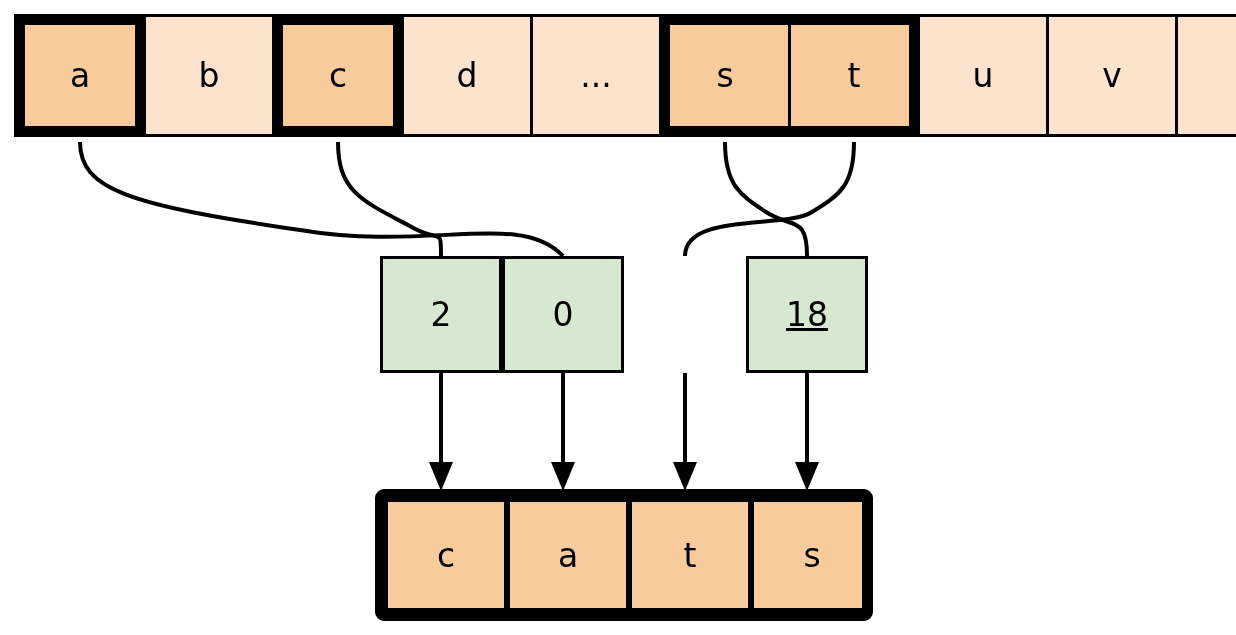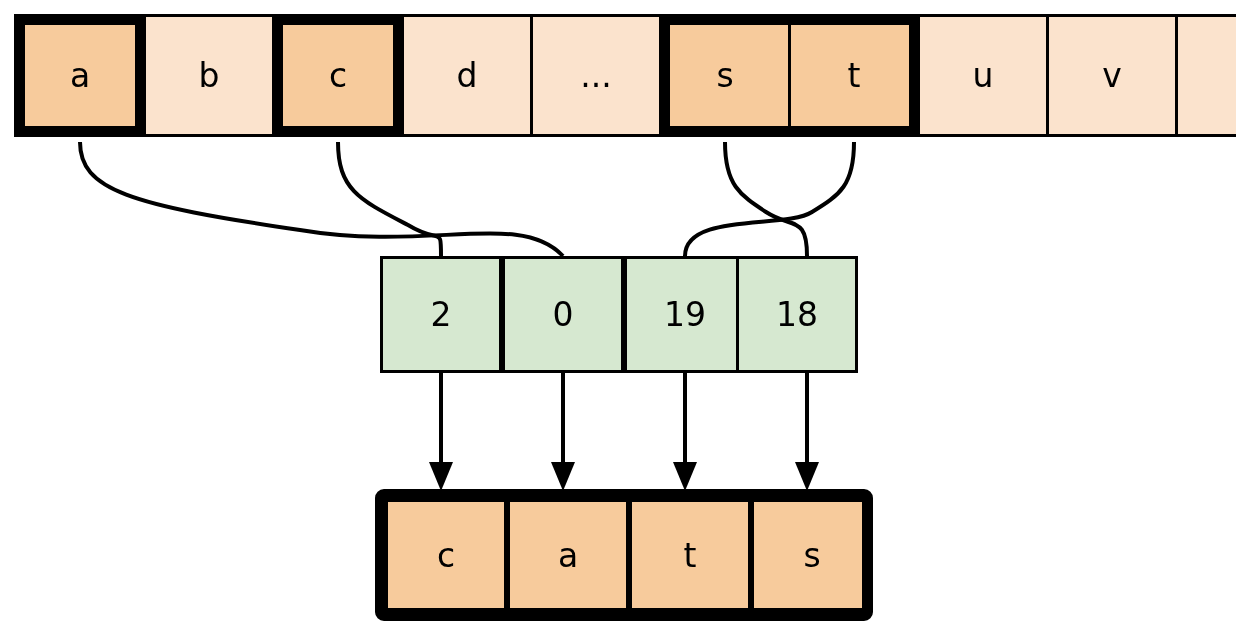--- a/index.html
+++ b/index.html
@@ -145,22 +145,21 @@
     <div class="cell alpha-cell" style="left:1161px;width:150px;">...</div>
   </div>
 
   <div class="highlight-frame" style="left:14px;  top:14px;  width:132px; height:123px;"></div>
   <div class="highlight-frame" style="left:272px; top:14px;  width:132px; height:123px;"></div>
   <div class="highlight-frame" style="left:659px; top:14px;  width:261px; height:123px;"></div>
 
   <div id="index-row">
     <div class="cell index-cell" style="left:0px;">2</div>
     <div class="cell index-cell" style="left:122px;">0</div>
-    <div class="cell index-cell" style="left:244px;">19</div>
-    <div class="cell index-cell" style="left:356px;">18</div>
+    <div class="cell index-cell" style="left:366px;text-decoration:underline;">18</div>
   </div>
 
   <div id="output-row">
     <div class="cell output-cell" style="left:10px;">c</div>
     <div class="cell output-cell" style="left:132px;">a</div>
     <div class="cell output-cell" style="left:254px;">t</div>
     <div class="cell output-cell" style="left:376px;">s</div>
     <div id="output-frame"></div>
   </div>
 

